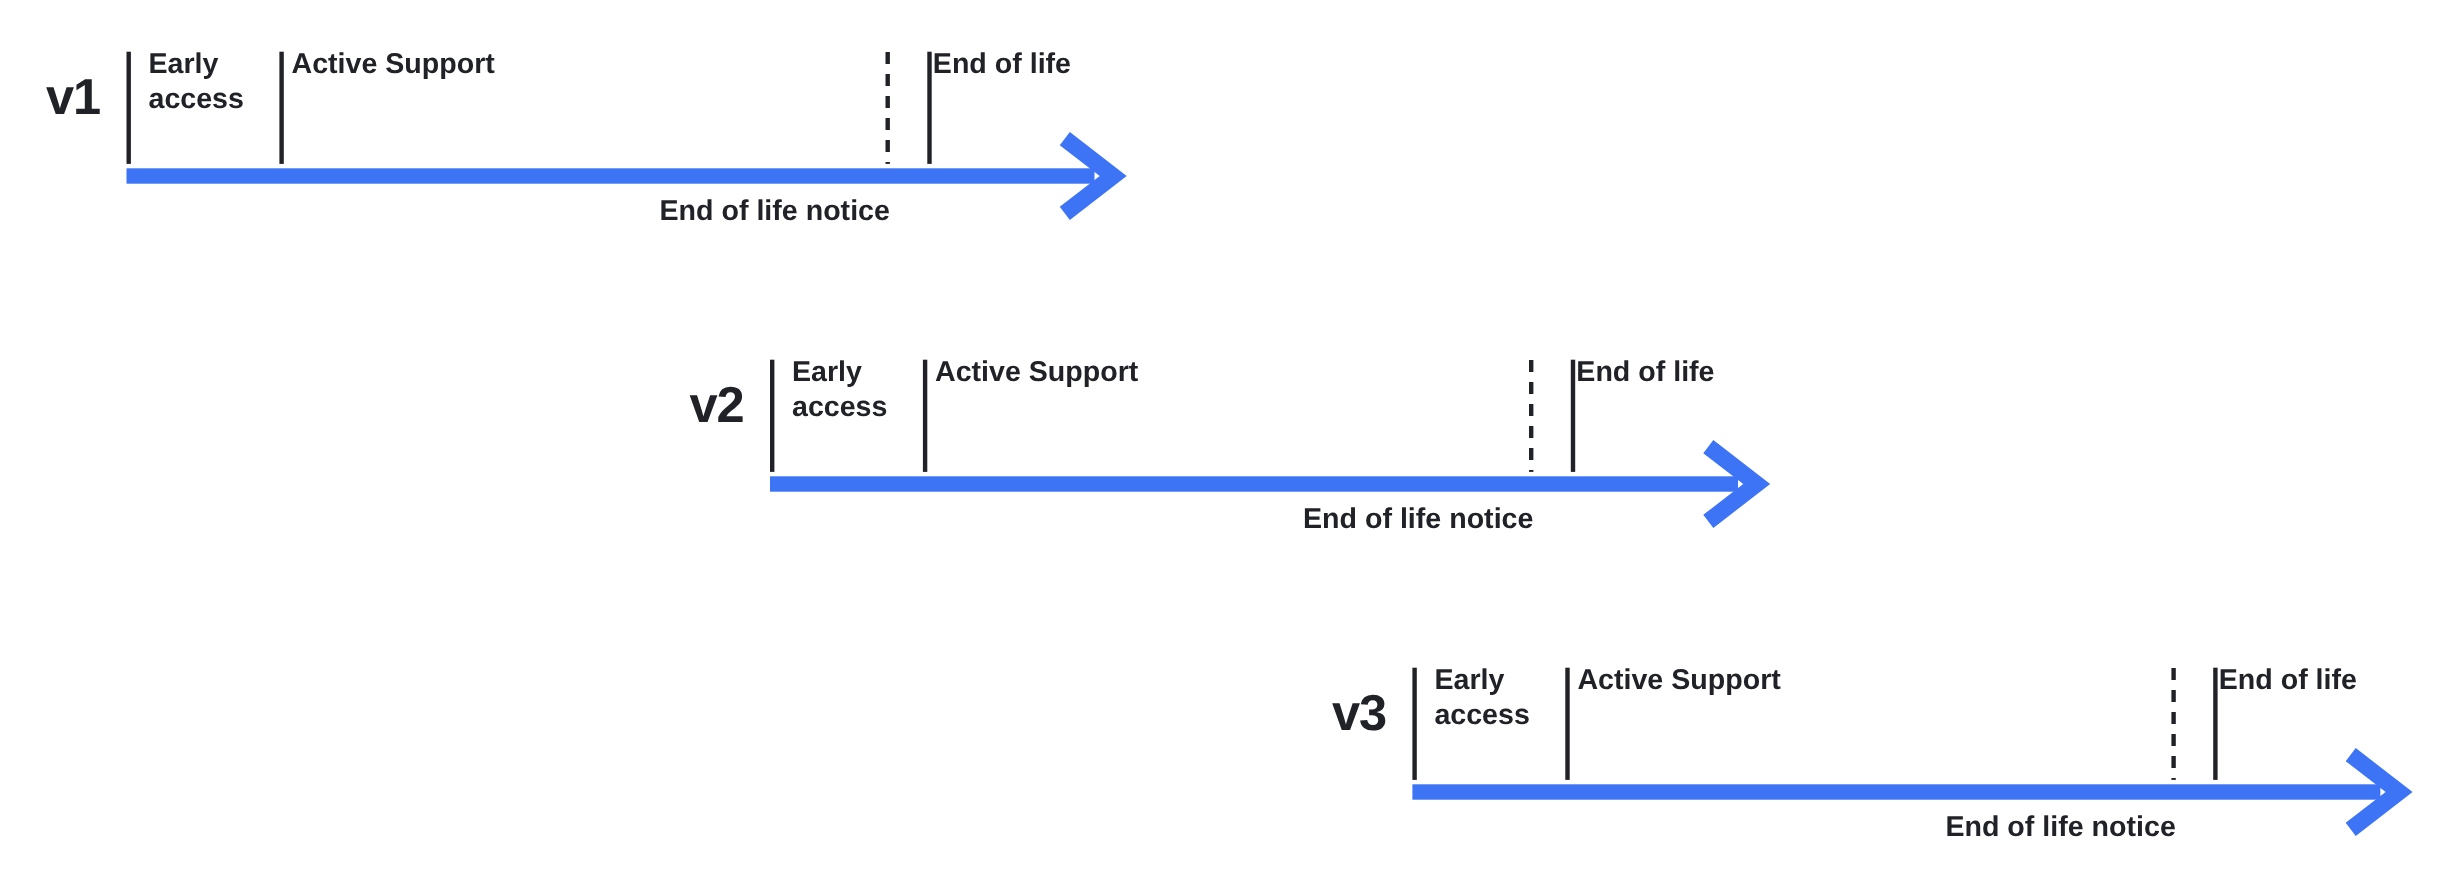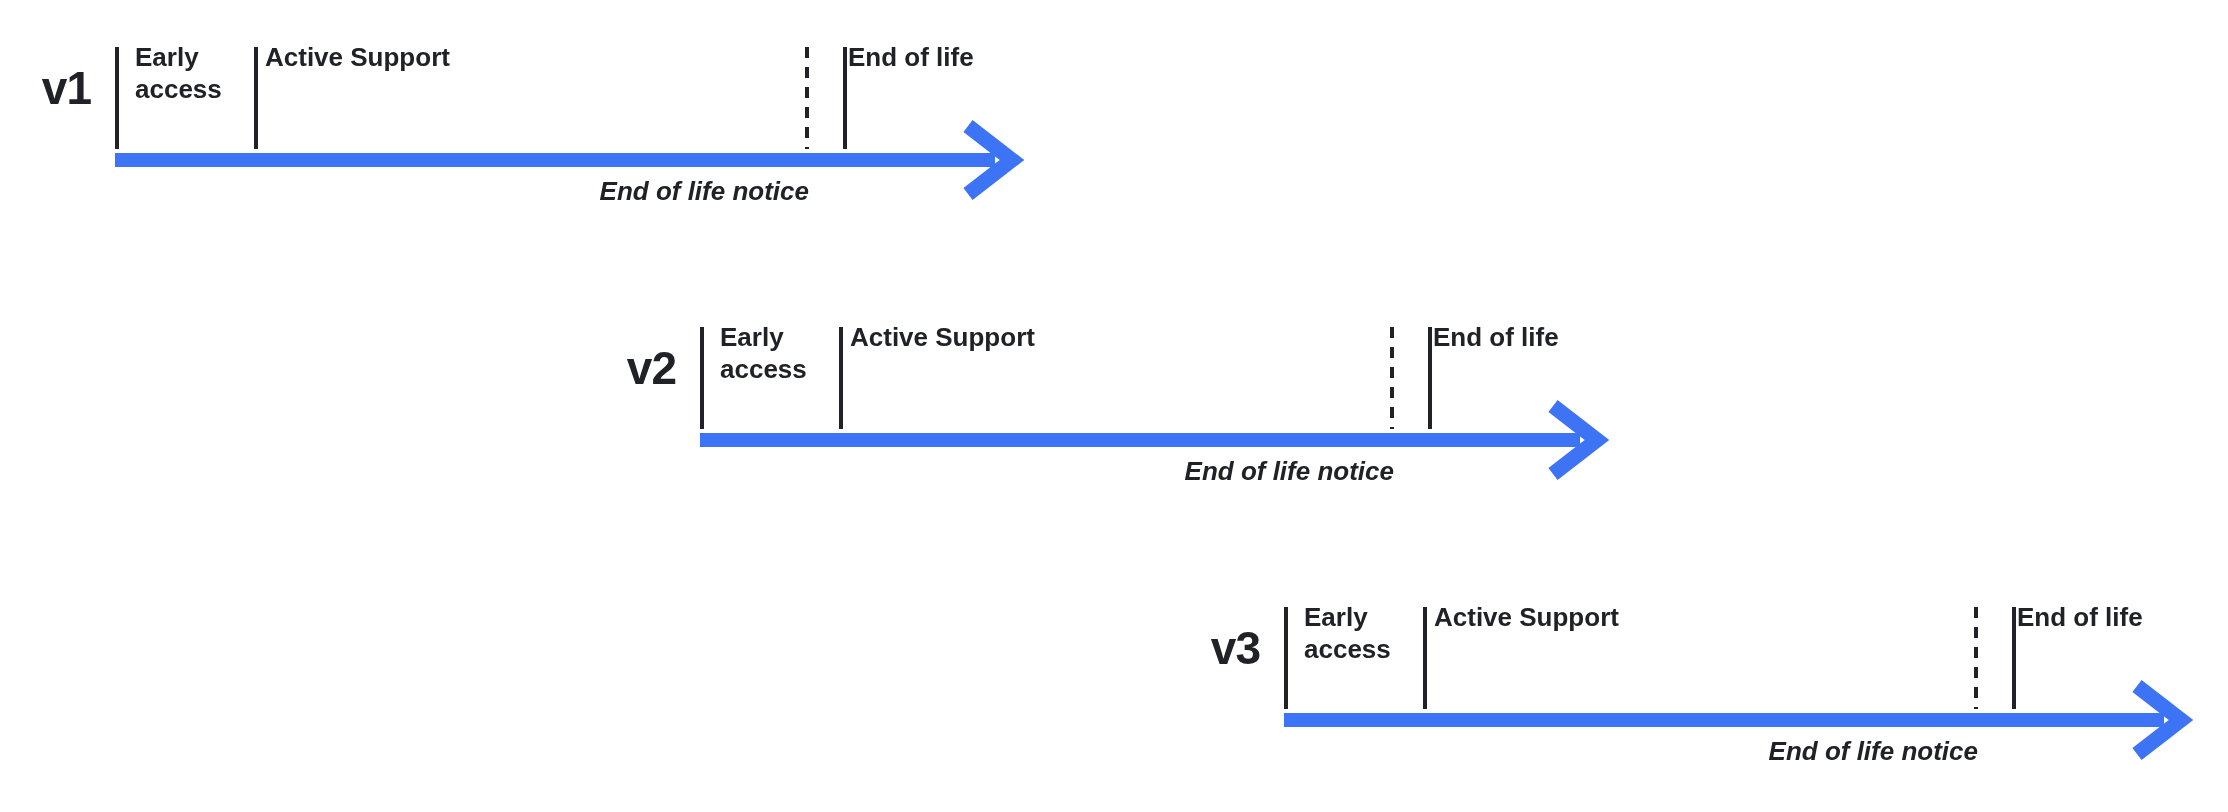--- a/index.html
+++ b/index.html
@@ -75,21 +75,20 @@
     position:absolute;
     top:128px;
     left:390px;
     width:302px;
     text-align:right;
     font-size:26px;
     line-height:32px;
     font-weight:700;
     white-space:nowrap;
     color:var(--ink);
-    font-style:italic;
   }
 
   .arrow-svg{
     position:absolute;
     left:-2px;
     top:78px;
     width:910px;
     height:90px;
     display:block;
     overflow:visible;

